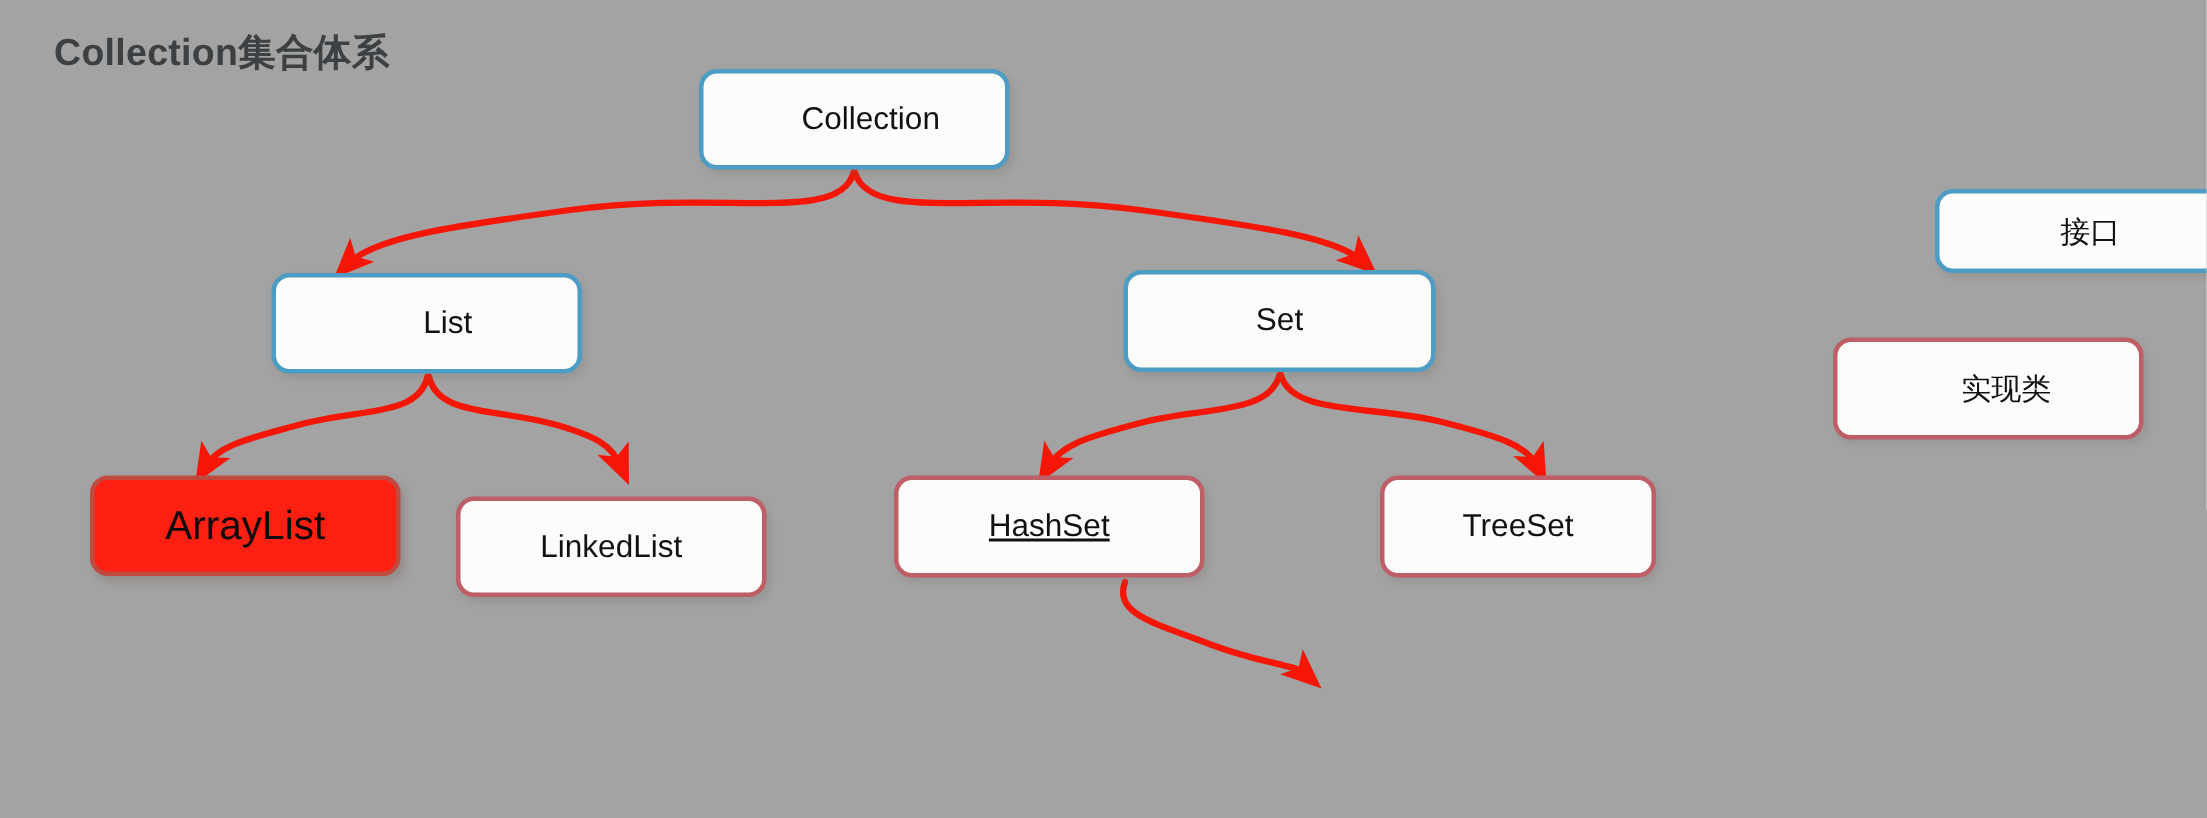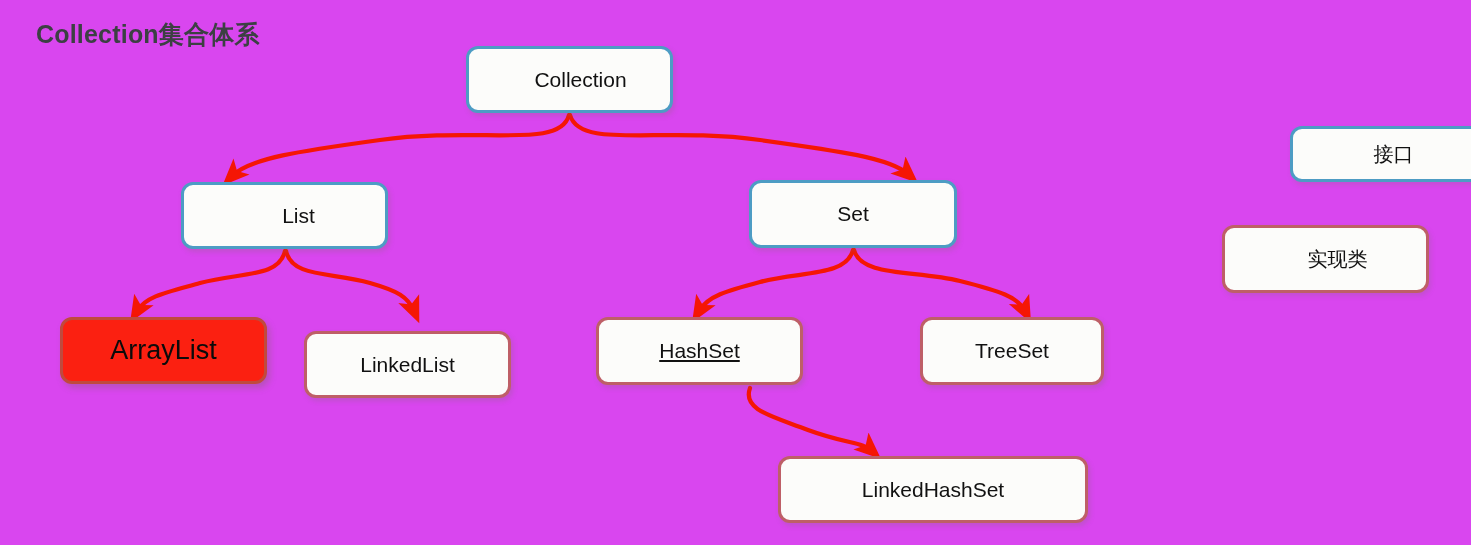--- a/index.html
+++ b/index.html
@@ -12,21 +12,21 @@
     height: 545px;
     background: #ffffff;
     font-family: "Liberation Sans", "DejaVu Sans", sans-serif;
     overflow: hidden;
     position: relative;
   }
   #canvas {
     position: relative;
     width: 1471px;
     height: 545px;
-    background: #d946ef;
+    background: #a3a3a3;
   }
   #title {
     position: absolute;
     left: 36px;
     top: 18px;
     font-size: 25px;
     font-weight: bold;
     color: #3c4043;
     letter-spacing: 0.2px;
     white-space: nowrap;
@@ -116,23 +116,20 @@
   </div>
 
   <div class="node impl" style="left:596px; top:317px; width:207px; height:68px;text-decoration:underline;">
     <span>HashSet</span>
   </div>
 
   <div class="node impl" style="left:920px; top:317px; width:184px; height:68px;">
     <span>TreeSet</span>
   </div>
 
-  <div class="node impl" style="left:778px; top:456px; width:310px; height:67px;">
-    <span>LinkedHashSet</span>
-  </div>
 
   <div class="node iface legend" style="left:1290px; top:126px; width:207px; height:56px;">
     <span>接口</span>
   </div>
 
   <div class="node impl legend" style="left:1222px; top:225px; width:207px; height:68px;padding-left:24px;">
     <span>实现类</span>
   </div>
 
 </div>

